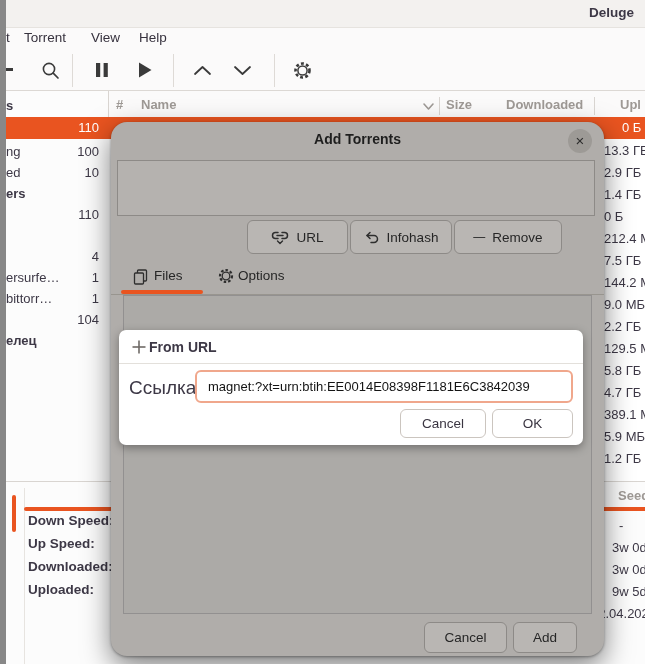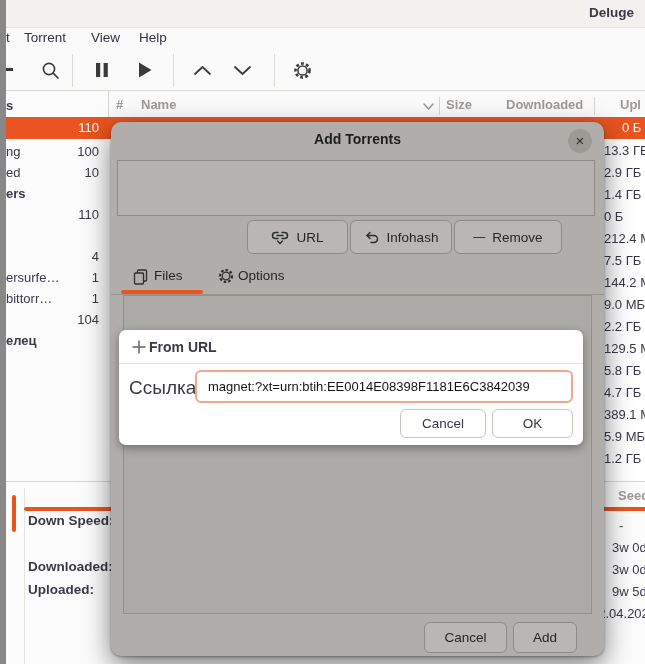--- a/index.html
+++ b/index.html
@@ -32,21 +32,21 @@
   
   .panel-border{left:0;top:481px;width:645px;height:1px;background:#d9d5d1;}
   .panel{left:0;top:482px;width:645px;height:182px;background:#fcfcfc;}
   .tab-vbar{left:6px;top:495px;width:4px;height:37px;background:#E95420;border-radius:2px;}
   .panel-vline{left:18px;top:488px;width:1px;height:176px;background:#e7e4e0;}
   .progress{left:18px;top:507px;width:627px;height:4px;background:#E95420;border-radius:2px;}
   .statlabel{left:22px;width:140px;font-size:13.5px;font-weight:bold;color:#3d3846;height:23px;line-height:23px;}
   .seehdr{top:488px;left:612px;font-size:13px;font-weight:bold;color:#9e9995;white-space:nowrap;}
   .rval{font-size:13px;color:#3d3846;white-space:nowrap;height:22px;line-height:22px;}
   
-  .dlg{left:105px;top:122px;width:493px;height:534px;background:#b0adaa;border-radius:10px;
+  .dlg{left:105px;top:122px;width:493px;height:534px;background:#b0adaa;border-radius:16px;
        box-shadow:0 10px 28px rgba(0,0,0,.5), 0 1px 3px rgba(0,0,0,.35);}
   .dlg .dtitle{left:0;top:9px;width:100%;text-align:center;font-size:14px;font-weight:bold;color:#1e1e1e;}
   .closebtn{right:12px;top:7px;width:24px;height:24px;border-radius:12px;background:#9d9a96;
             text-align:center;line-height:23px;font-size:15px;color:#2d2d2d;}
   .listbox{left:6px;top:38px;width:476px;height:54px;background:#b5b2af;border:1px solid #8d8a87;}
   .gbtn{top:98px;height:34px;background:#b9b6b3;border:1px solid #8d8a87;border-radius:6px;
         box-sizing:border-box;font-size:13.5px;color:#262626;display:flex;align-items:center;justify-content:center;gap:7px;}
   .tablbl{top:146px;font-size:13.5px;color:#262626;}
   .tabline{left:0;top:172px;width:493px;height:1px;background:#98958f;}
   .tabunder{left:10px;top:168px;width:82px;height:4px;background:#E95420;border-radius:2px;}
@@ -224,20 +224,21 @@
       <span class="tval">1.2 ГБ</span>
     </div>
 
   <div class="abs panel-border"></div>
   <div class="abs panel"></div>
   <div class="abs tab-vbar"></div>
   <div class="abs panel-vline"></div>
   <div class="abs seehdr">Seeds</div>
   <div class="abs progress"></div>
   <div class="abs statlabel" style="top:509px">Down Speed:</div>
+  <div class="abs statlabel" style="top:532px">Up Speed:</div>
   <div class="abs statlabel" style="top:555px">Downloaded:</div>
   <div class="abs statlabel" style="top:578px">Uploaded:</div>
   <div class="abs rval" style="left:613px;top:515px">-</div>
   <div class="abs rval" style="left:606px;top:537px">3w 0d</div>
   <div class="abs rval" style="left:606px;top:559px">3w 0d</div>
   <div class="abs rval" style="left:606px;top:581px">9w 5d</div>
   <div class="abs rval" style="left:585px;top:603px">02.04.2024</div>
 
   <div class="abs dlg">
     <div class="abs dtitle">Add Torrents</div>

